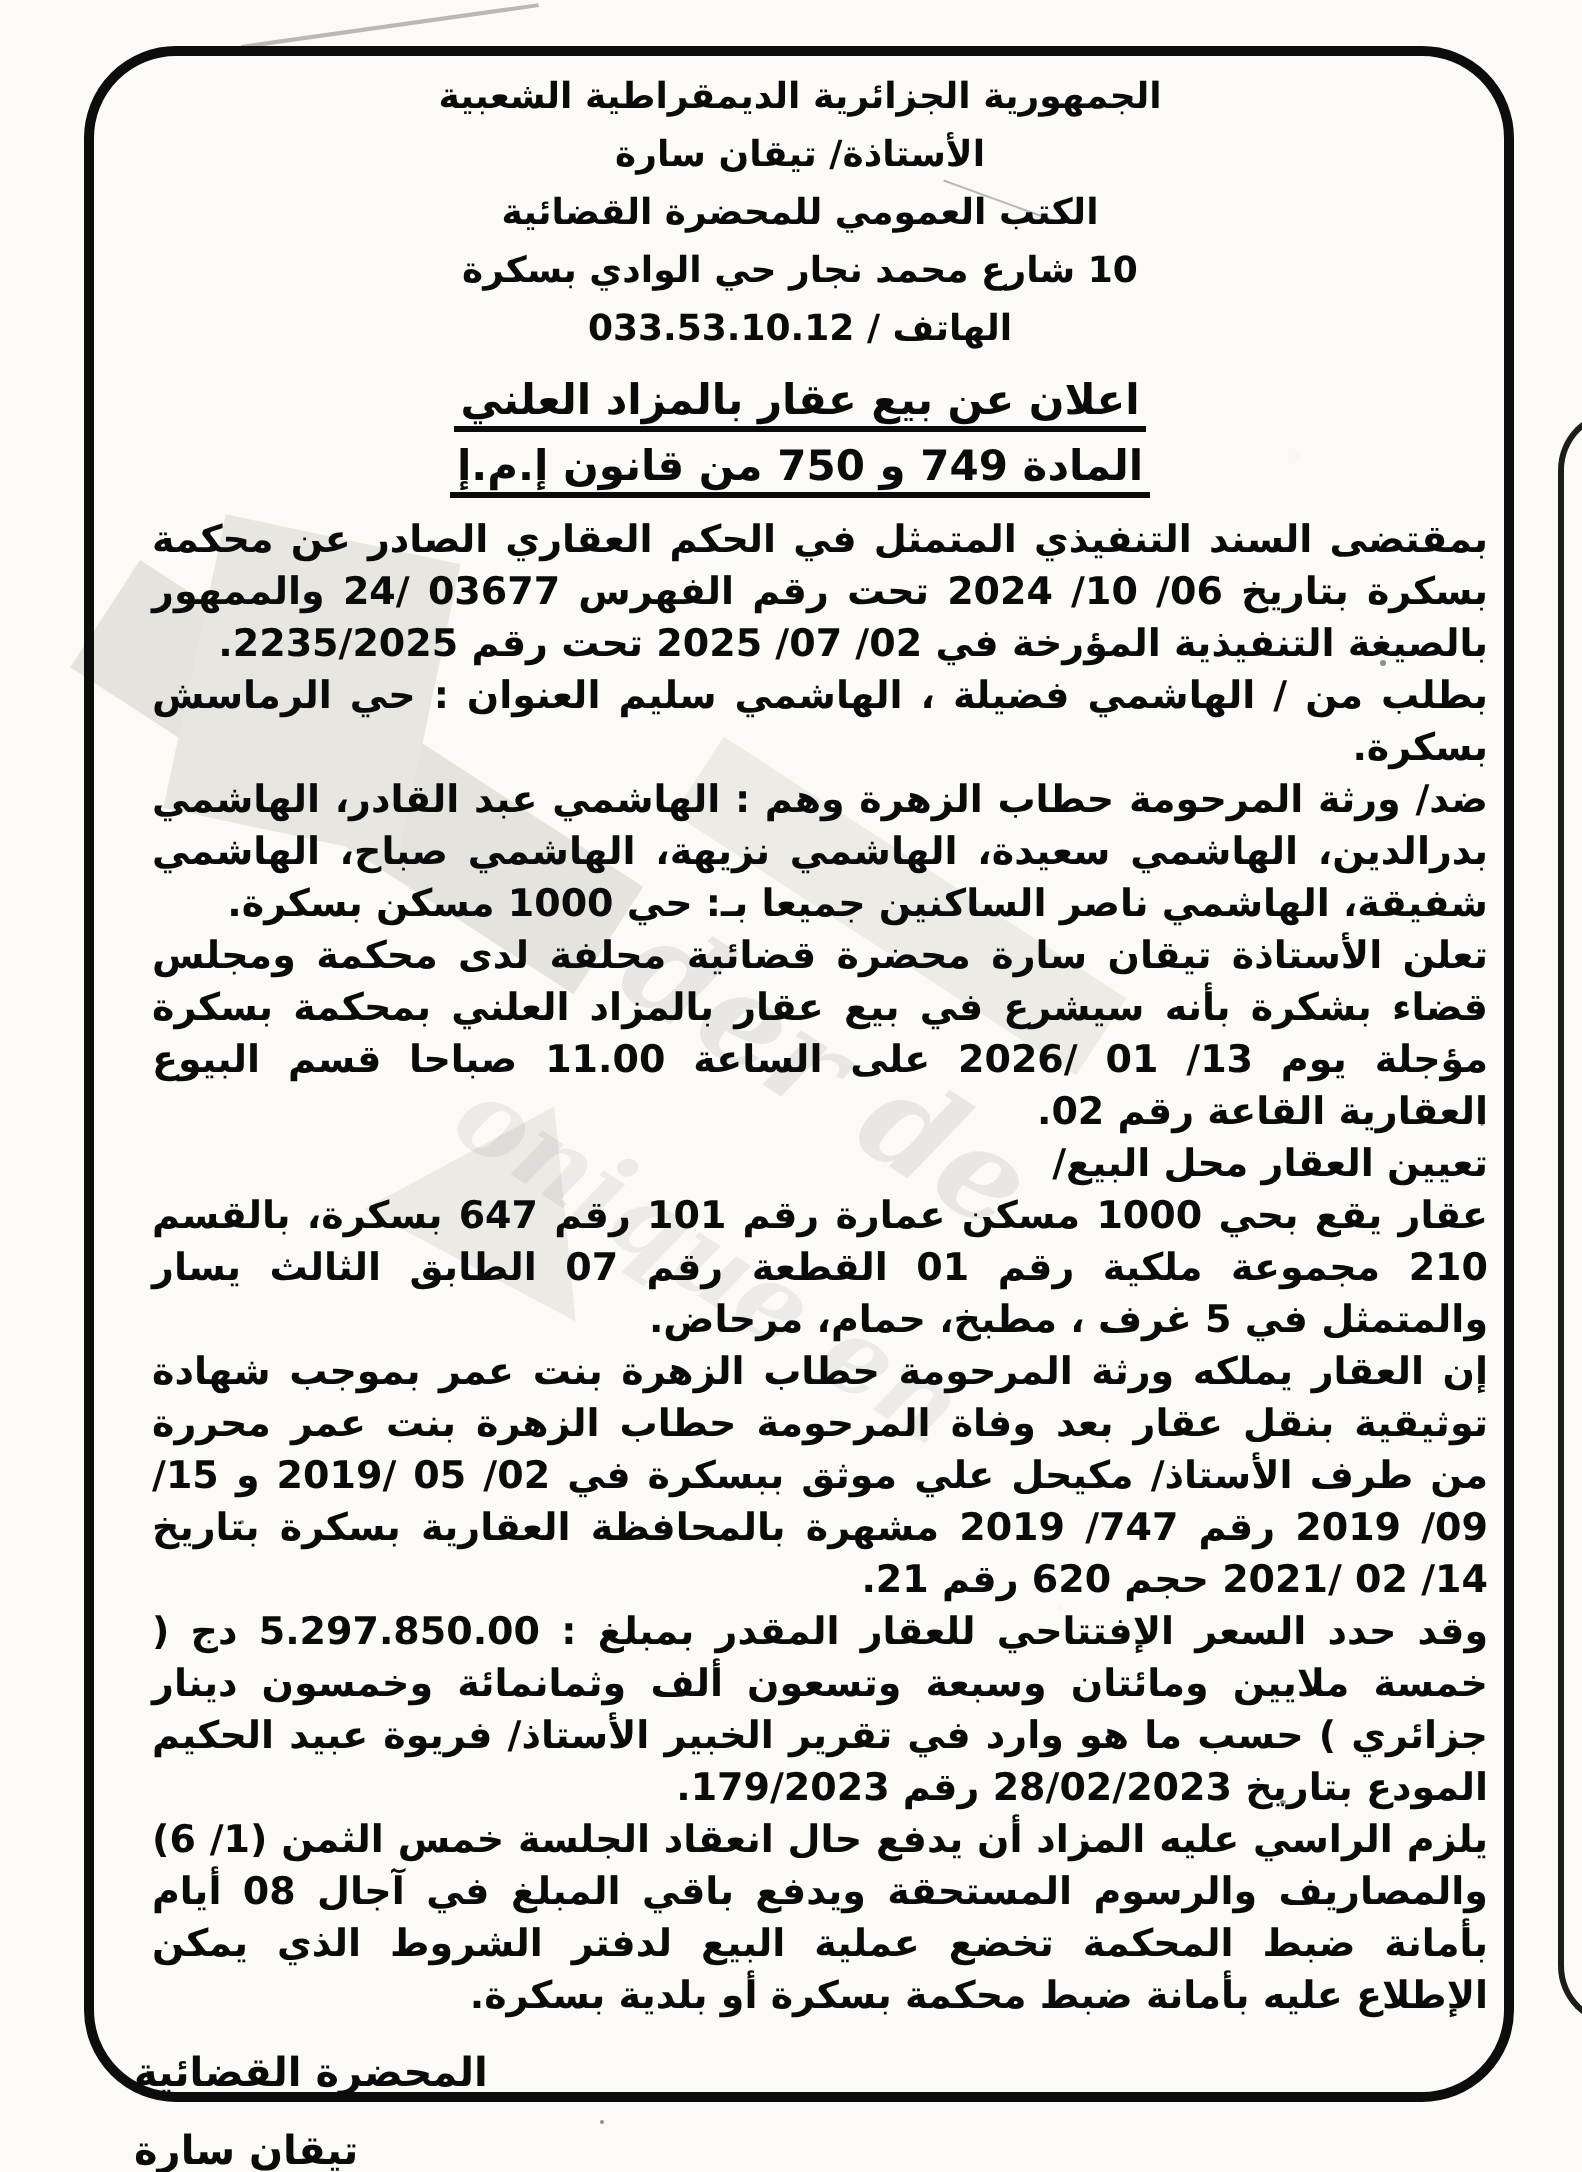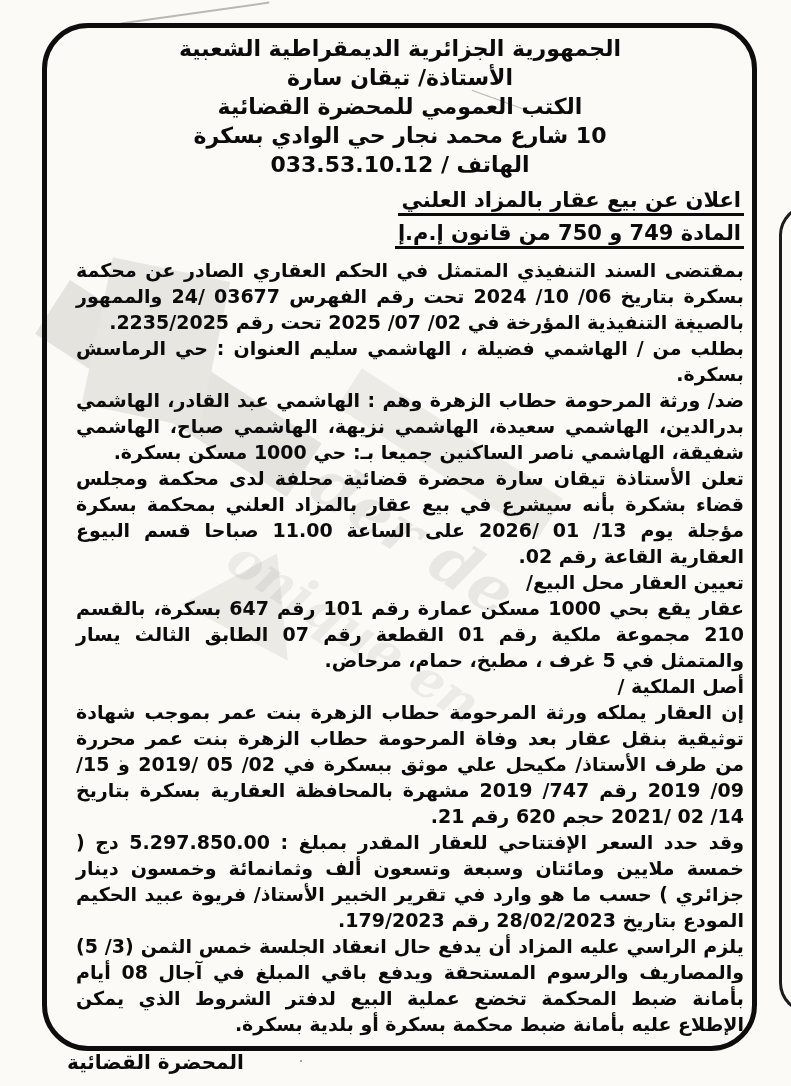--- a/index.html
+++ b/index.html
@@ -32,25 +32,25 @@
     border-right:none;
     border-radius:30px 0 0 30px;
   }
   .content{
     position:absolute;left:56px;top:34px;width:688px;
     direction:rtl;
     font-weight:bold;
   }
   .hdr{
     text-align:center;
-    font-size:22px;line-height:29px;
+    font-size:18px;line-height:29px;
     letter-spacing:0;
   }
   .titles{margin-top:5px;text-align:center;}
-  .title-line{font-size:21px;line-height:33px;text-align:right;}
+  .title-line{font-size:21px;line-height:33px;}
   .title-line span{border-bottom:3px solid #0b0b0b;padding:0 3px 1px;}
   .bodytext{margin-top:7px;margin-left:20px;}
   .bodytext p{
     margin:0;
     font-size:19px;line-height:26px;
     text-align:justify;
     text-justify:inter-word;
   }
   .signature{margin-top:9px;text-align:left;font-size:20px;line-height:28px;}
   .signature div{margin:11px;}
@@ -114,24 +114,23 @@
       <div class="title-line"><span>المادة 749 و 750 من قانون إ.م.إ</span></div>
     </div>
 
     <div class="bodytext">
       <p>بمقتضى السند التنفيذي المتمثل في الحكم العقاري الصادر عن محكمة بسكرة بتاريخ 06/ 10/ 2024 تحت رقم الفهرس 03677 /24 والممهور بالصيغة التنفيذية المؤرخة في 02/ 07/ 2025 تحت رقم 2235/2025.</p>
       <p>بطلب من / الهاشمي فضيلة ، الهاشمي سليم العنوان : حي الرماسش بسكرة.</p>
       <p>ضد/ ورثة المرحومة حطاب الزهرة وهم : الهاشمي عبد القادر، الهاشمي بدرالدين، الهاشمي سعيدة، الهاشمي نزيهة، الهاشمي صباح، الهاشمي شفيقة، الهاشمي ناصر الساكنين جميعا بـ: حي 1000 مسكن بسكرة.</p>
       <p>تعلن الأستاذة تيقان سارة محضرة قضائية محلفة لدى محكمة ومجلس قضاء بشكرة بأنه سيشرع في بيع عقار بالمزاد العلني بمحكمة بسكرة مؤجلة يوم 13/ 01 /2026 على الساعة 11.00 صباحا قسم البيوع العقارية القاعة رقم 02.</p>
       <p>تعيين العقار محل البيع/</p>
       <p>عقار يقع بحي 1000 مسكن عمارة رقم 101 رقم 647 بسكرة، بالقسم 210 مجموعة ملكية رقم 01 القطعة رقم 07 الطابق الثالث يسار والمتمثل في 5 غرف ، مطبخ، حمام، مرحاض.</p>
-      <p>أصل الملكية /</p>
       <p>إن العقار يملكه ورثة المرحومة حطاب الزهرة بنت عمر بموجب شهادة توثيقية بنقل عقار بعد وفاة المرحومة حطاب الزهرة بنت عمر محررة من طرف الأستاذ/ مكيحل علي موثق ببسكرة في 02/ 05 /2019 و 15/ 09/ 2019 رقم 747/ 2019 مشهرة بالمحافظة العقارية بسكرة بتاريخ 14/ 02 /2021 حجم 620 رقم 21.</p>
       <p>وقد حدد السعر الإفتتاحي للعقار المقدر بمبلغ : 5.297.850.00 دج ( خمسة ملايين ومائتان وسبعة وتسعون ألف وثمانمائة وخمسون دينار جزائري ) حسب ما هو وارد في تقرير الخبير الأستاذ/ فريوة عبيد الحكيم المودع بتاريخ 28/02/2023 رقم 179/2023.</p>
-      <p>يلزم الراسي عليه المزاد أن يدفع حال انعقاد الجلسة خمس الثمن (3/ 5) والمصاريف والرسوم المستحقة ويدفع باقي المبلغ في آجال 08 أيام بأمانة ضبط المحكمة تخضع عملية البيع لدفتر الشروط الذي يمكن الإطلاع عليه بأمانة ضبط محكمة بسكرة أو بلدية بسكرة.</p>
+      <p>يلزم الراسي عليه المزاد أن يدفع حال انعقاد الجلسة خمس الثمن (1/ 6) والمصاريف والرسوم المستحقة ويدفع باقي المبلغ في آجال 08 أيام بأمانة ضبط المحكمة تخضع عملية البيع لدفتر الشروط الذي يمكن الإطلاع عليه بأمانة ضبط محكمة بسكرة أو بلدية بسكرة.</p>
     </div>
 
     <div class="signature">
       <div>المحضرة القضائية</div>
       <div>تيقان سارة</div>
     </div>
 
   </div>
 </div>
 

